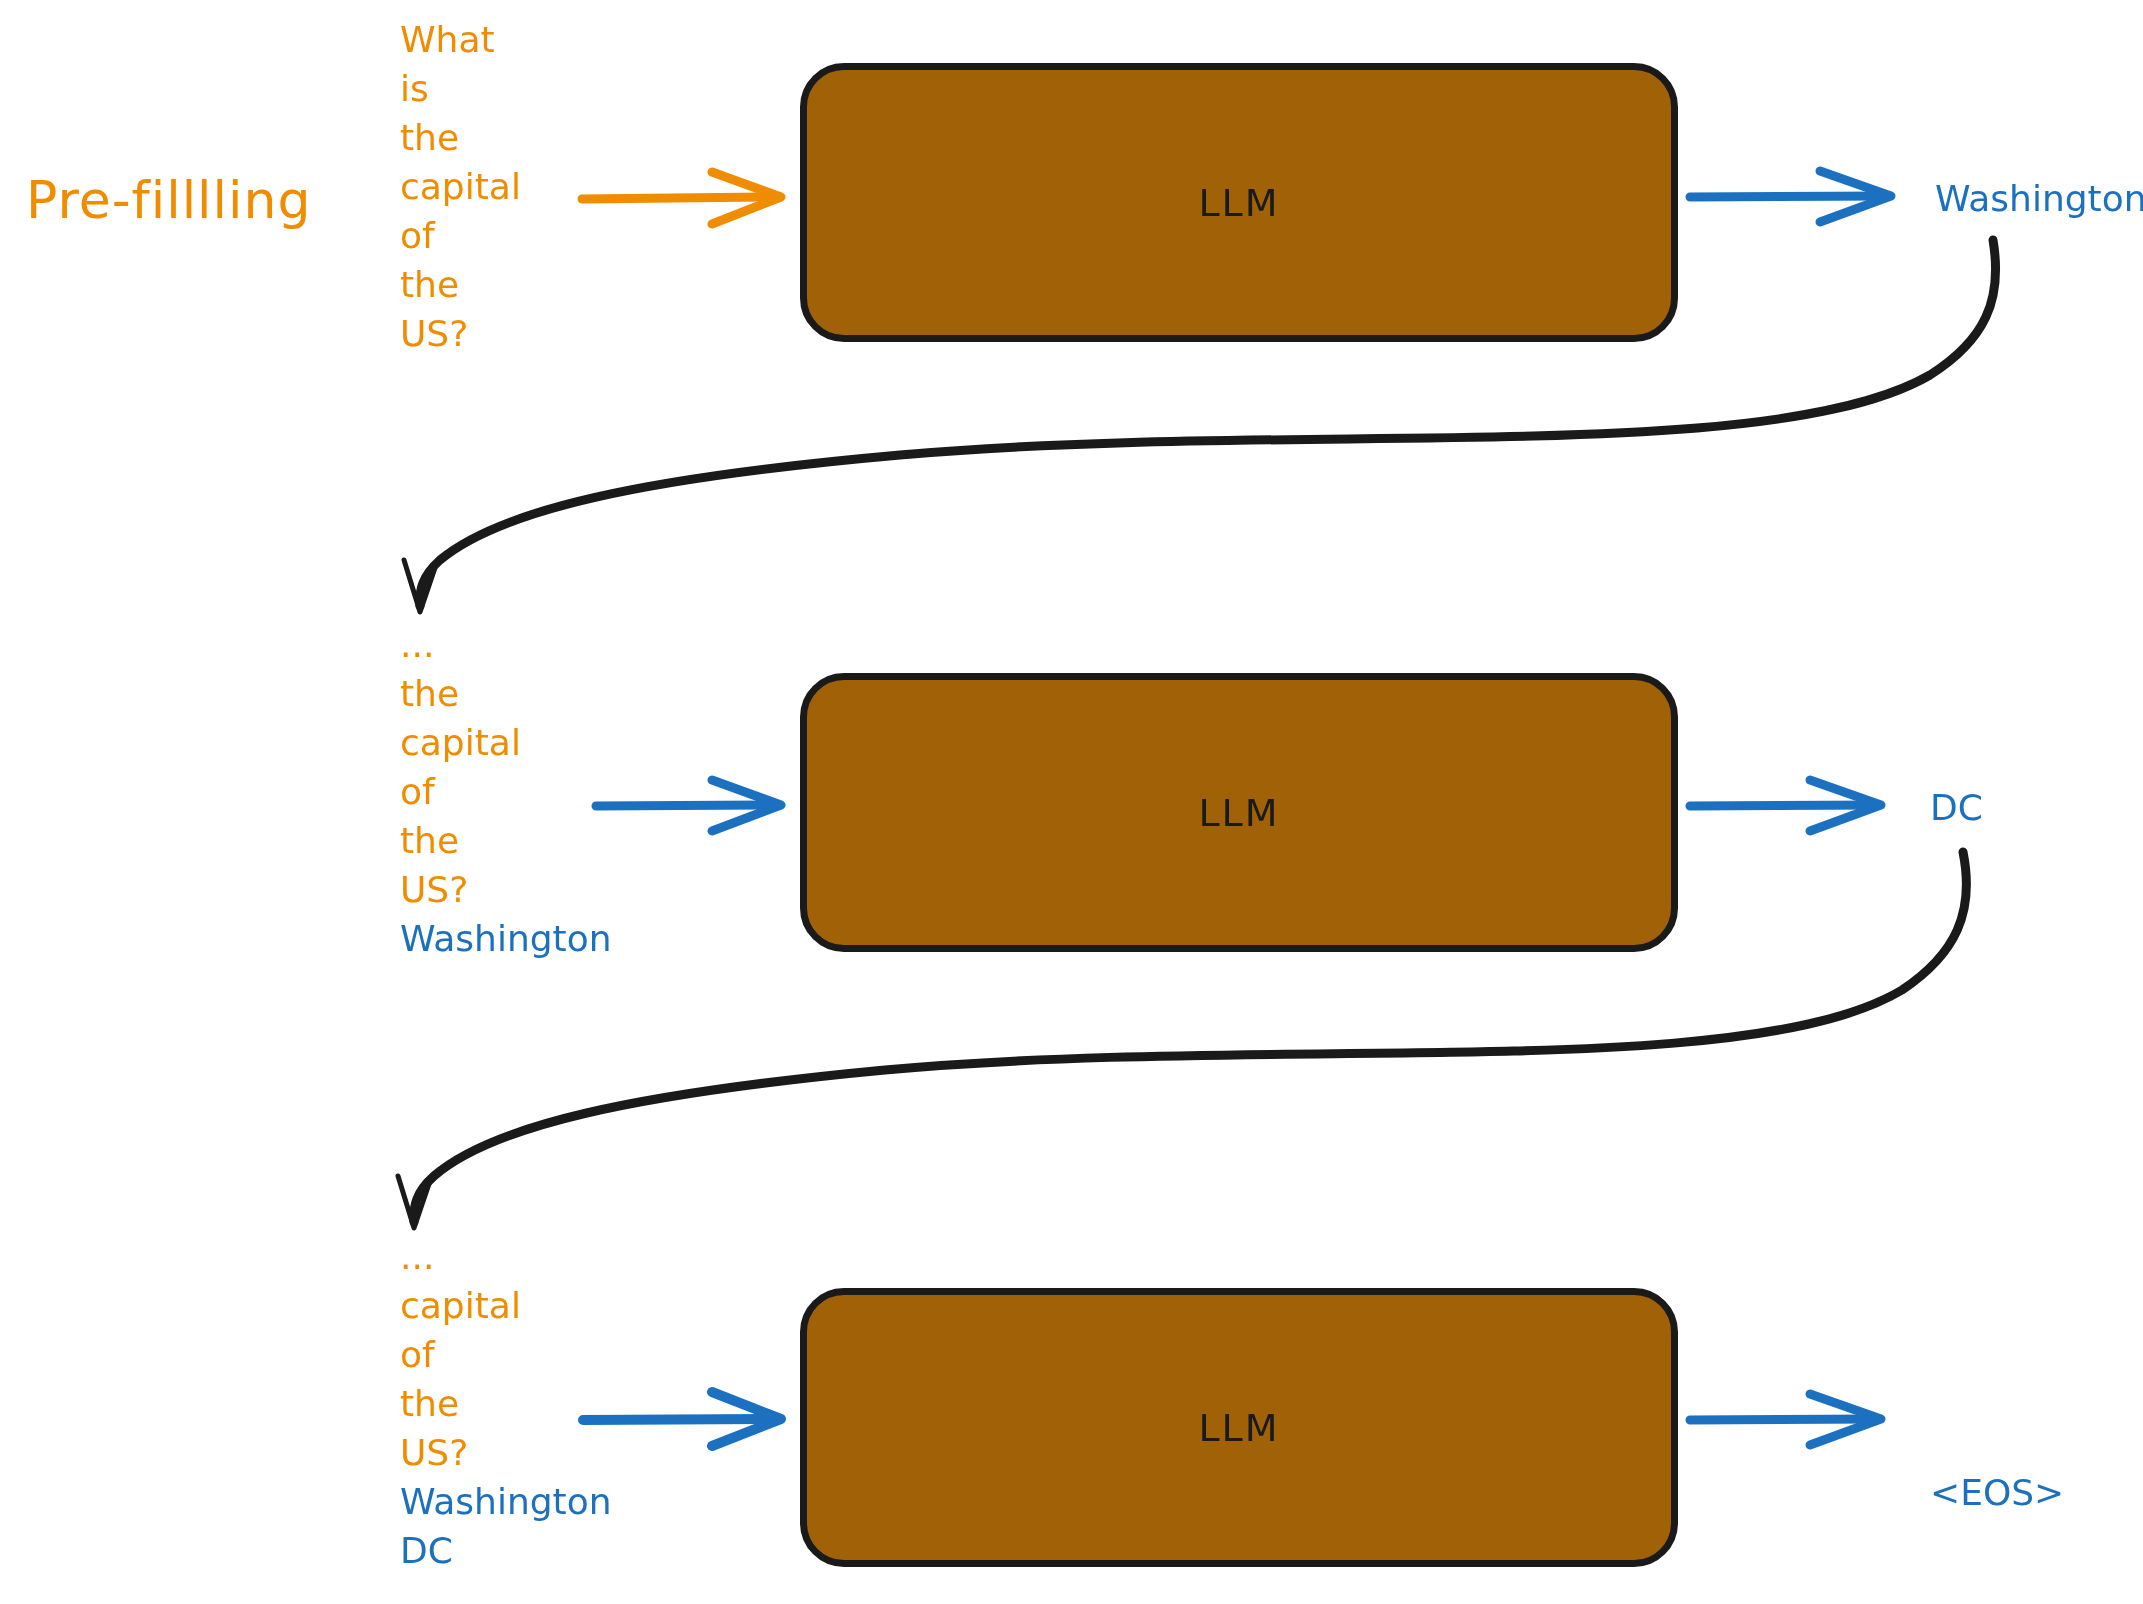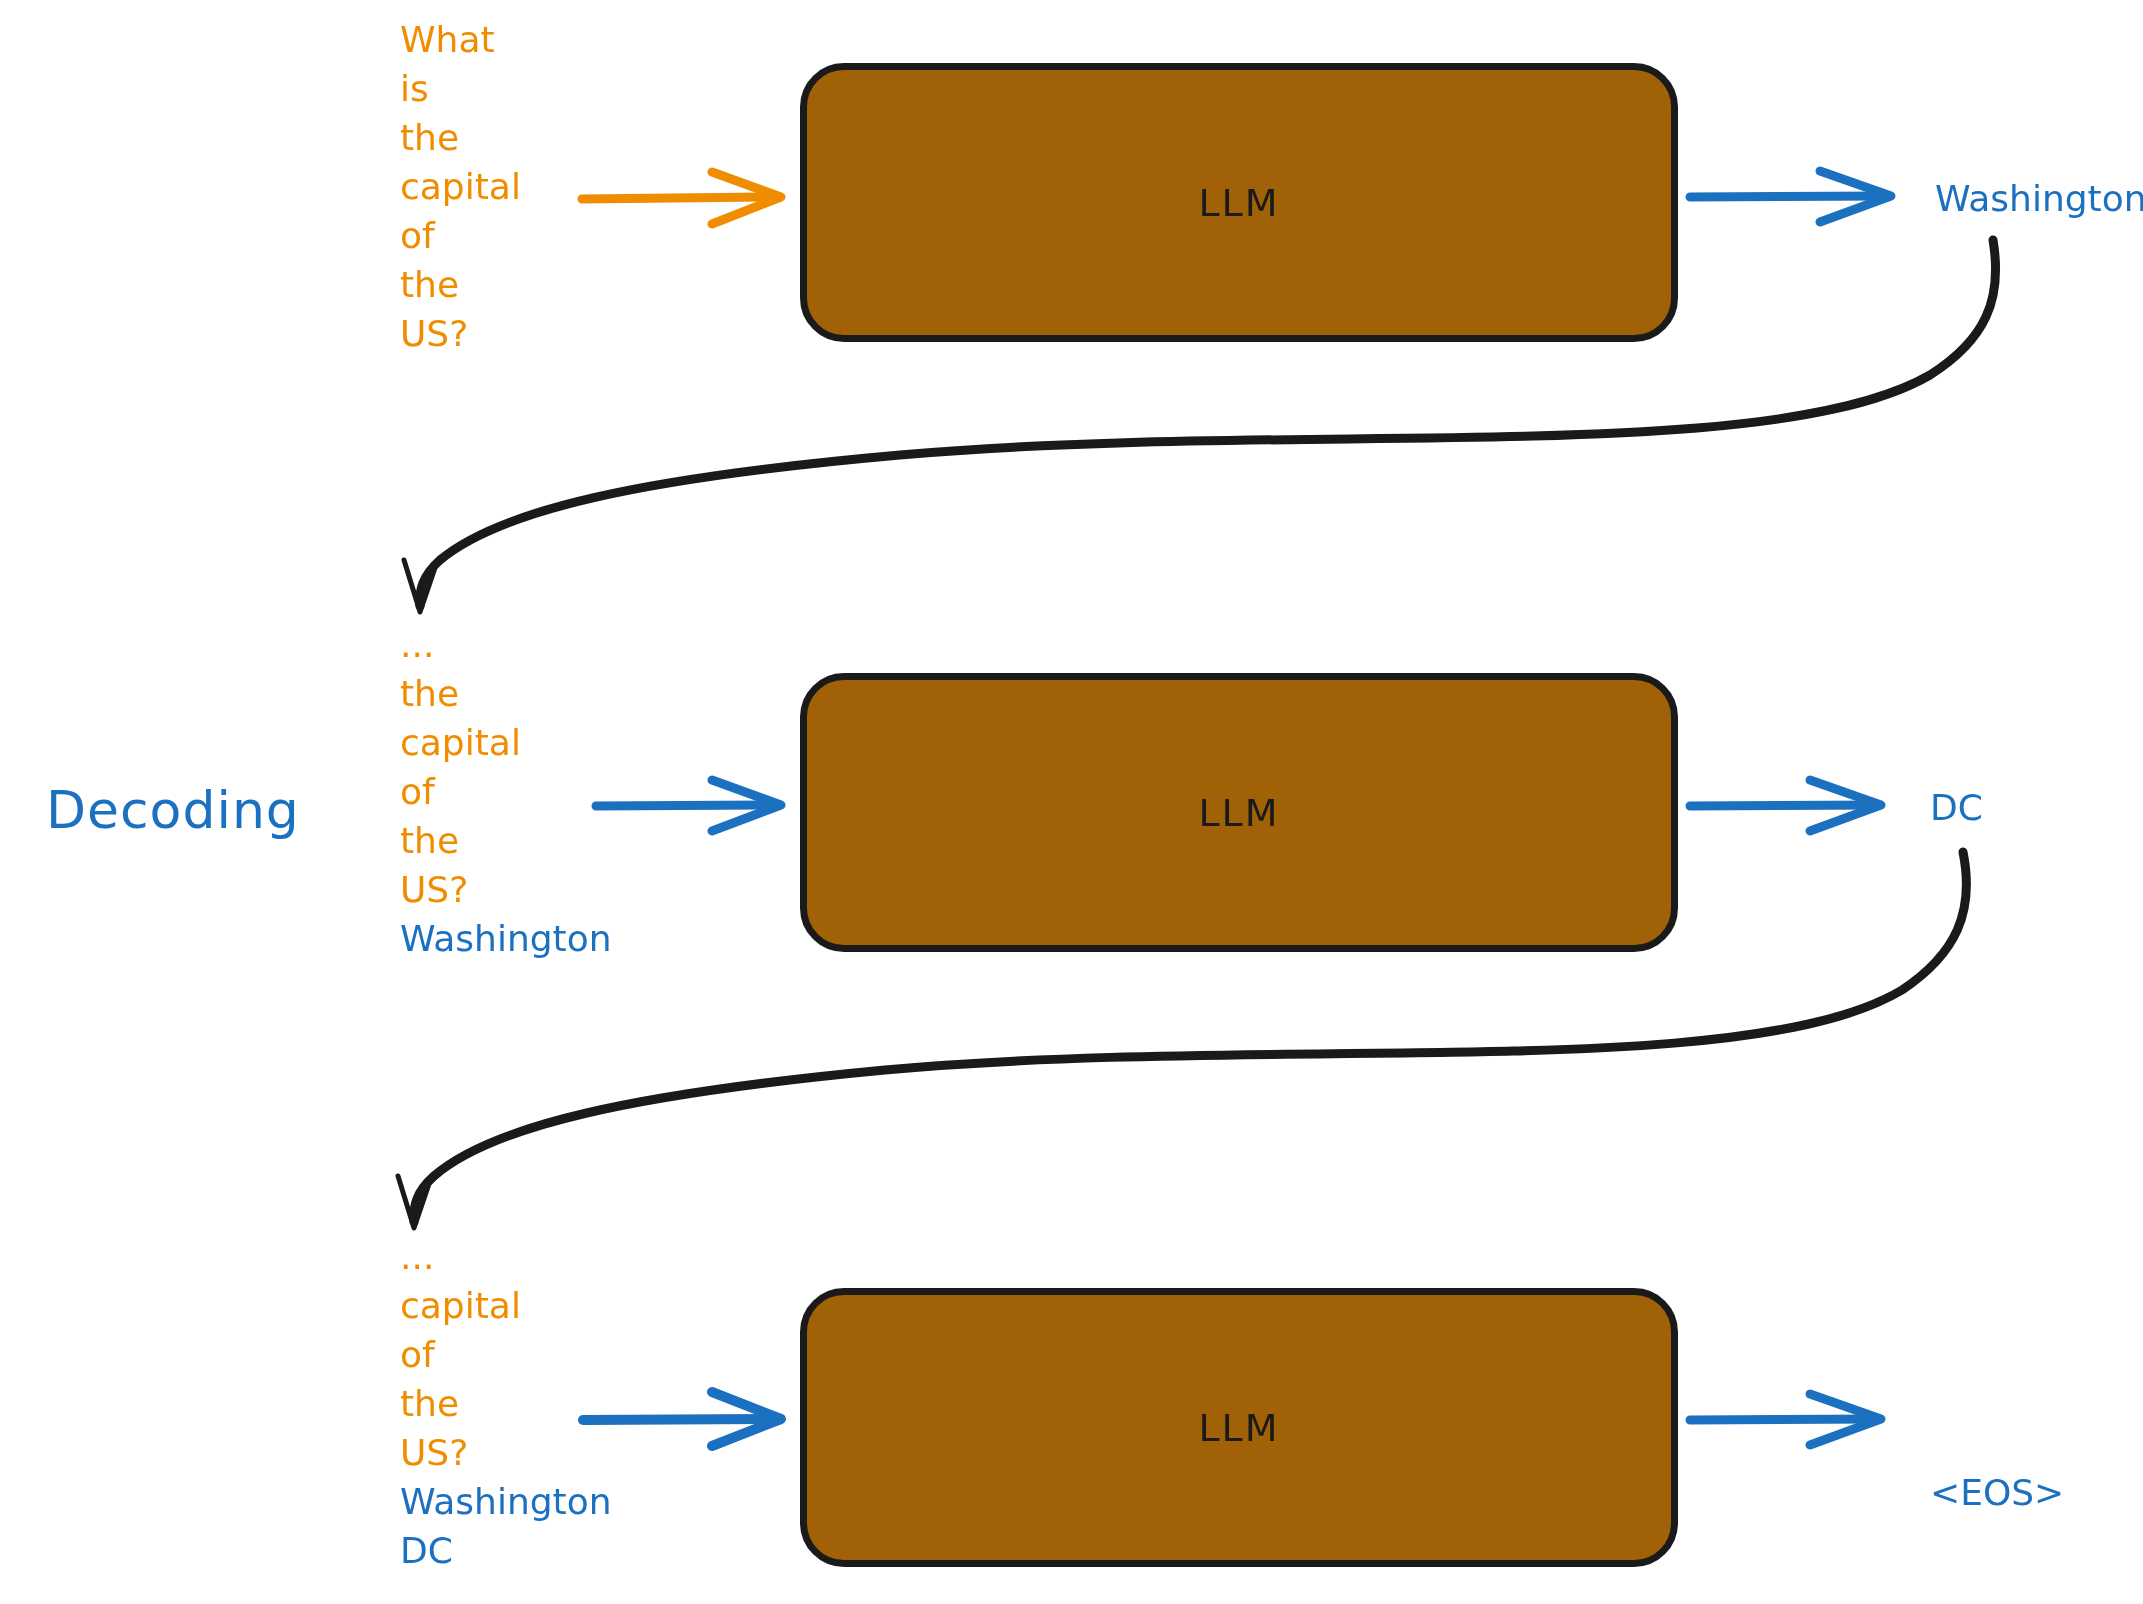--- a/index.html
+++ b/index.html
@@ -134,38 +134,38 @@
     <g>
       <path d="M 1963 852
                C 1975 912, 1956 954, 1902 990
                C 1745 1084, 1280 1034, 885 1070
                C 630 1094, 492 1126, 434 1176
                C 416 1192, 413 1206, 414 1222" stroke="#1A1A1A" stroke-width="9" fill="none" stroke-linecap="round" stroke-linejoin="round"></path>
       <path d="M 398 1176 L 414 1228 L 431 1178" stroke="#1A1A1A" stroke-width="5" fill="none" stroke-linecap="round" stroke-linejoin="round"></path>
     </g>
   </svg>
 
+  <div class="stage-label prefill" style="left:26px; top:170px;">Pre-filllling</div>
 
   <div class="token-col" style="left:400px; top:15px;">
     <span class="token prompt">What</span>
     <span class="token prompt">is</span>
     <span class="token prompt">the</span>
     <span class="token prompt">capital</span>
     <span class="token prompt">of</span>
     <span class="token prompt">the</span>
     <span class="token prompt">US?</span>
   </div>
 
   <div class="llm-box" style="left:800px; top:63px; width:864px; height:265px;">
     <span class="llm-label">LLM</span>
   </div>
 
   <div class="output-text" style="left:1935px; top:178px;">Washington</div>
 
-  <div class="stage-label decode" style="left:46px; top:780px;">Decoding</div>
 
   <div class="token-col" style="left:400px; top:620px;">
     <span class="token prompt">...</span>
     <span class="token prompt">the</span>
     <span class="token prompt">capital</span>
     <span class="token prompt">of</span>
     <span class="token prompt">the</span>
     <span class="token prompt">US?</span>
     <span class="token generated">Washington</span>
   </div>

